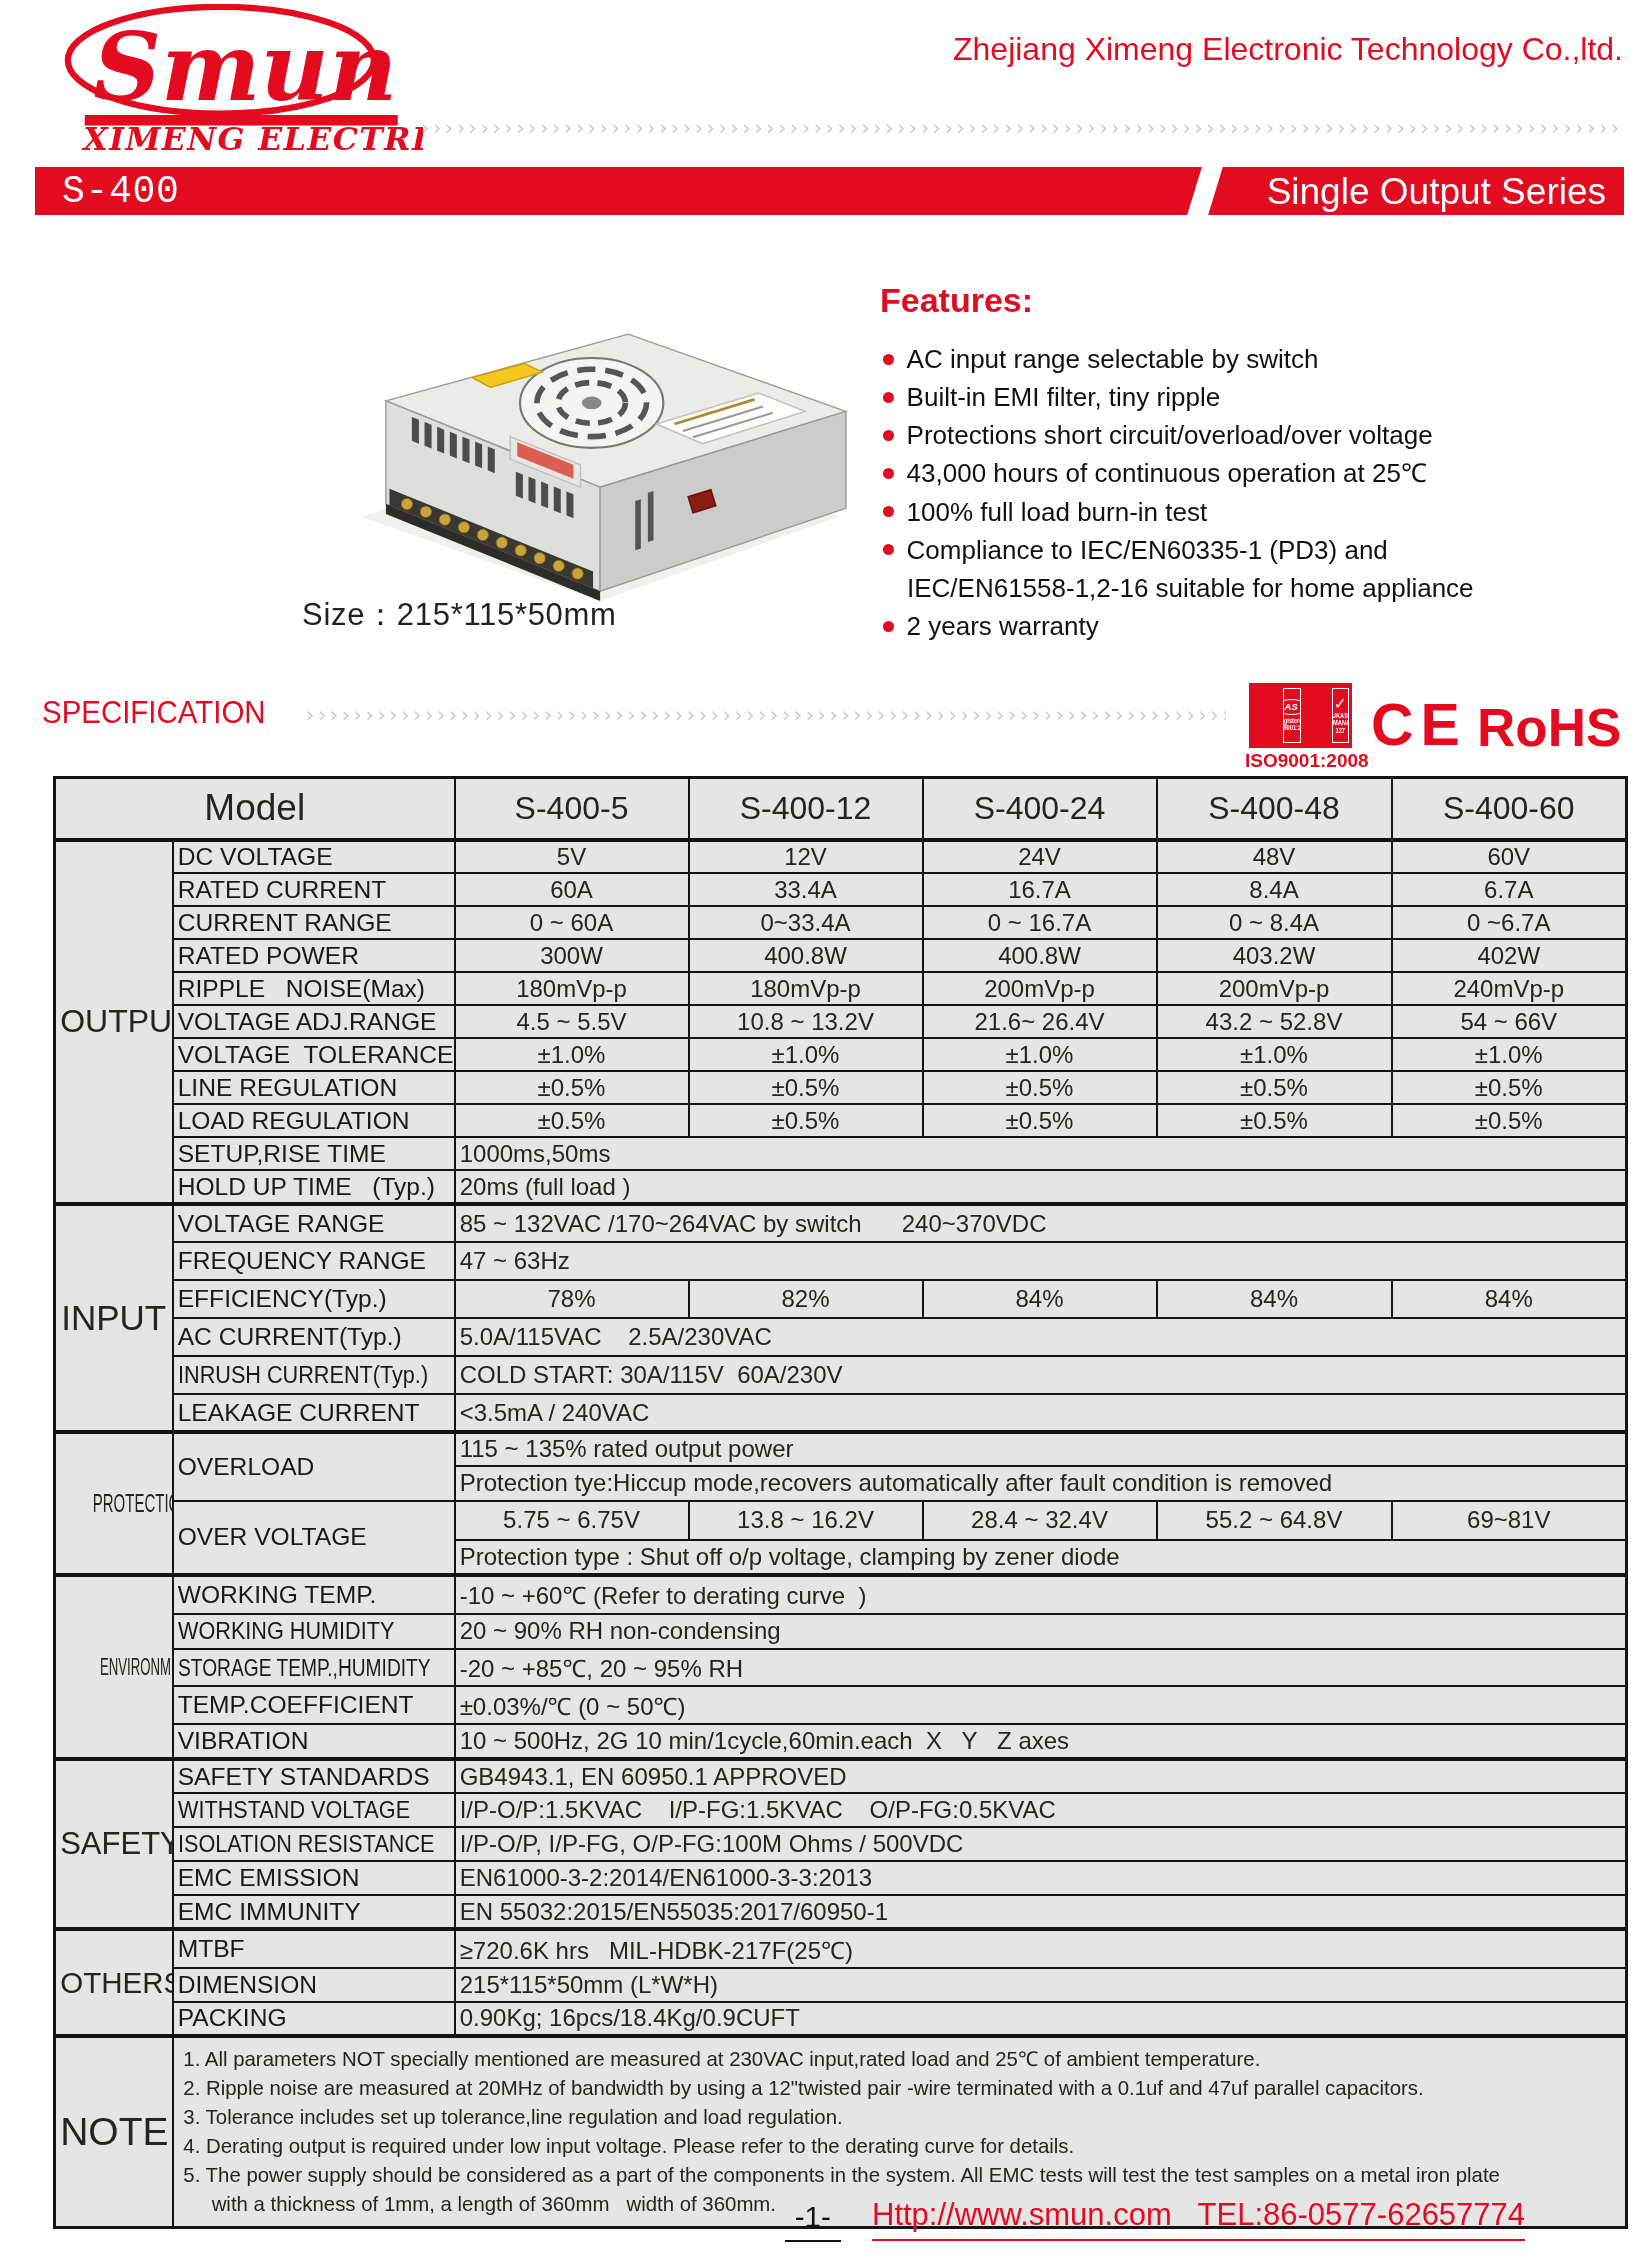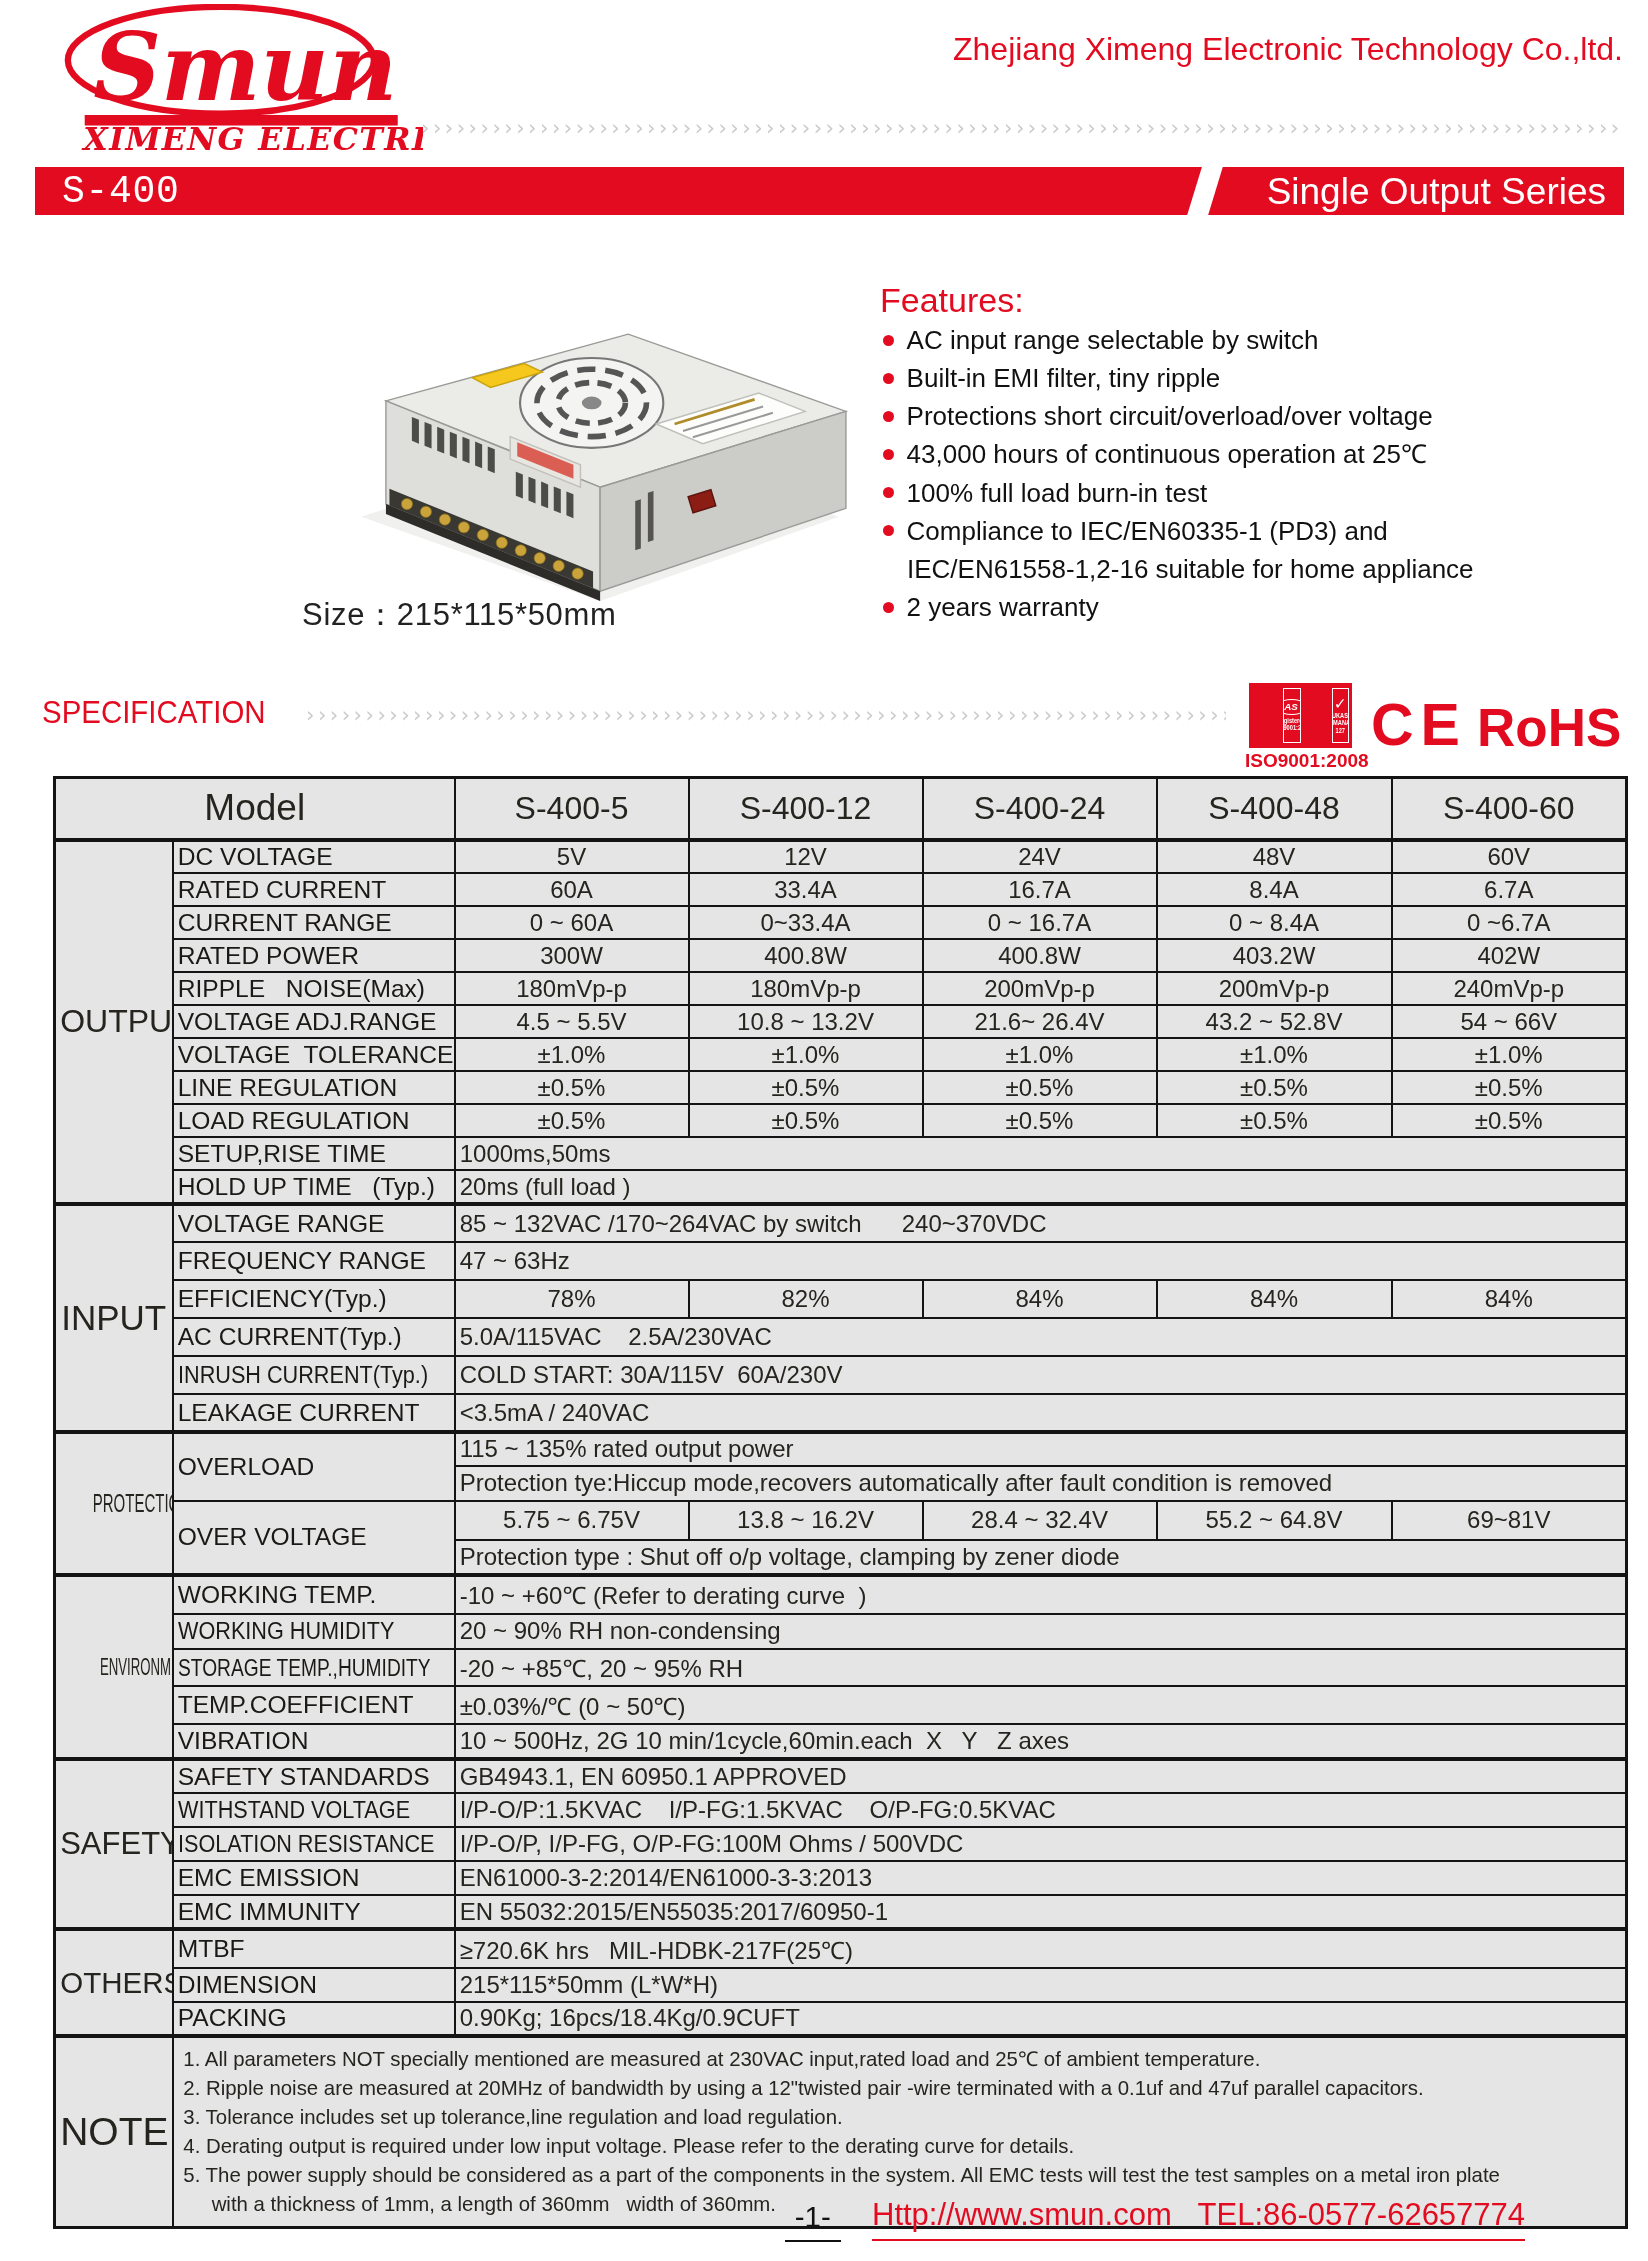--- a/index.html
+++ b/index.html
@@ -39,21 +39,21 @@
   .banner-series{
     position:absolute;right:18px;top:4.2px;font-size:37px;color:#fff;white-space:nowrap;
   }
 
   
   .product{left:263px;top:299px;width:604px;height:302px;}
   .size-caption{left:302px;top:594px;width:506px;font-size:31px;color:#222;letter-spacing:0.7px;}
 
   
   .features{left:880px;top:281px;width:752px;}
-  .features-title{font-size:34px;color:var(--red);margin-bottom:4px;font-weight:400;}
+  .features-title{font-size:34px;color:var(--red);margin-bottom:23px;font-weight:700;}
   .feature-list{list-style:none;}
   .feature-list li{display:flex;align-items:flex-start;margin-bottom:4.9px;}
   .bullet{
     flex:0 0 11.2px;width:11.2px;height:11.2px;border-radius:50%;
     background:var(--red);margin:10.5px 12.6px 0 2.8px;
   }
   .feat-text{font-size:26px;line-height:1.28;color:#111;}
   .feat-cont{font-size:26px;line-height:1.28;color:#111;padding-left:27px;margin-bottom:4.9px;}
 
   

